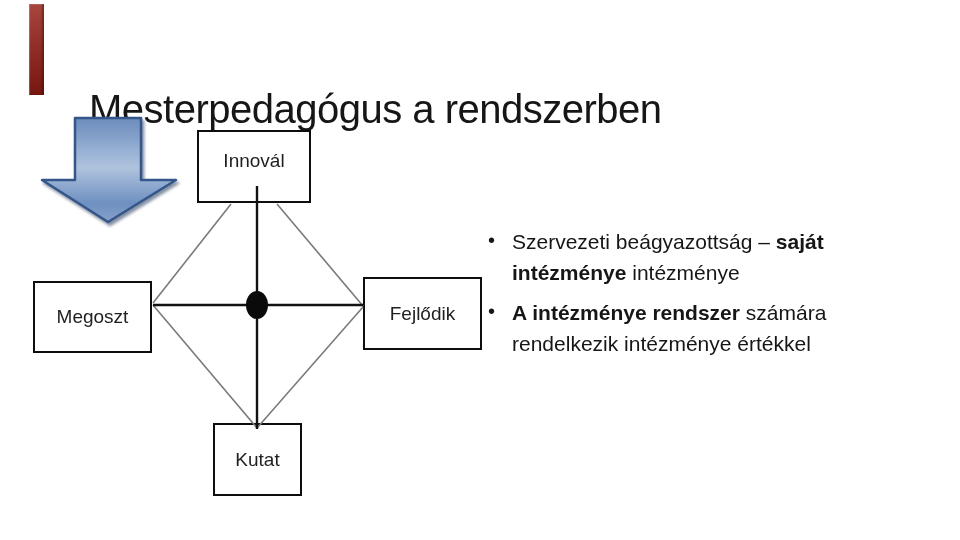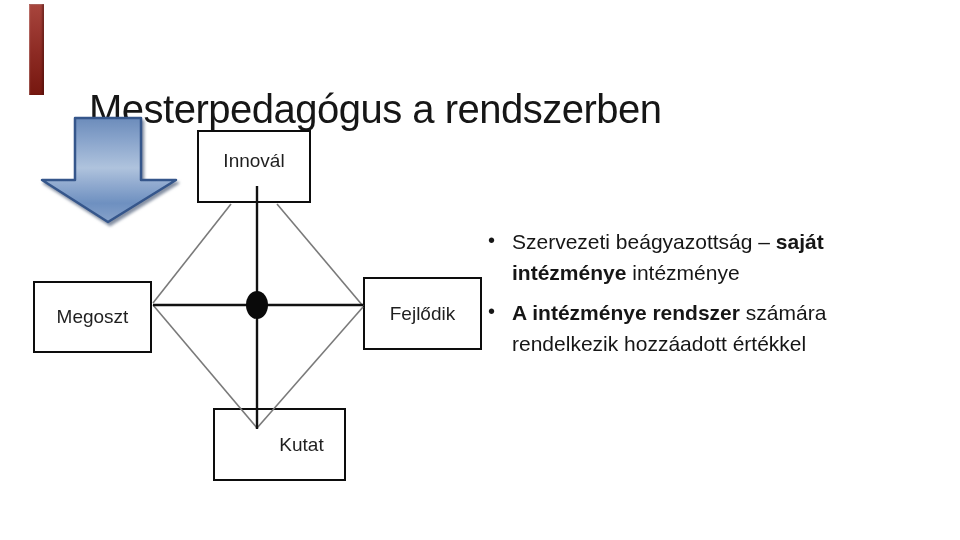--- a/index.html
+++ b/index.html
@@ -36,21 +36,21 @@
   .node{
     position:absolute;z-index:2;
     background:#ffffff;border:2px solid #0d0d0d;
     display:flex;align-items:center;justify-content:center;
     font-size:19px;color:#1f1f1f;
   }
   .node-top{left:197px;top:130px;width:110px;height:69px;}
   .node-top span{position:relative;top:-6px;}
   .node-left{left:33px;top:281px;width:115px;height:68px;}
   .node-right{left:363px;top:277px;width:115px;height:69px;}
-  .node-bottom{left:213px;top:408px;width:85px;height:69px;padding-left:44px;}
+  .node-bottom{left:213px;top:423px;width:85px;height:69px;}
   
   .bullets{
     position:absolute;left:486px;top:226px;width:398px;
     margin:0;padding:0;list-style:none;
     font-size:21px;line-height:31px;color:#161616;
   }
   .bullets li{position:relative;padding-left:26px;margin:0 0 9px 0;}
   .bullets .marker{position:absolute;left:2px;top:-1px;font-size:20px;}
   .bullets .seg-bold{font-weight:700;}
 </style>
@@ -98,16 +98,16 @@
     <line x1="363" y1="307" x2="257" y2="428" stroke="#7a7a7a" stroke-width="1.6"></line>
 
     <line x1="257" y1="186" x2="257" y2="429" stroke="#111111" stroke-width="2.4"></line>
     <line x1="153" y1="305" x2="363" y2="305" stroke="#111111" stroke-width="2.4"></line>
 
     <ellipse cx="257" cy="305" rx="11" ry="14" fill="#0a0a0a"></ellipse>
   </svg>
 
   <ul class="bullets">
       <li><span class="marker">•</span><span class="seg">Szervezeti beágyazottság – </span><span class="seg-bold">saját intézménye</span><span class="seg"> intézménye</span></li>
-      <li><span class="marker">•</span><span class="seg-bold">A intézménye rendszer</span><span class="seg"> számára rendelkezik hozzáadott értékkel</span></li>
+      <li><span class="marker">•</span><span class="seg-bold">A intézménye rendszer</span><span class="seg"> számára rendelkezik intézménye értékkel</span></li>
     </ul>
 
 </div>
 
 </body></html>

